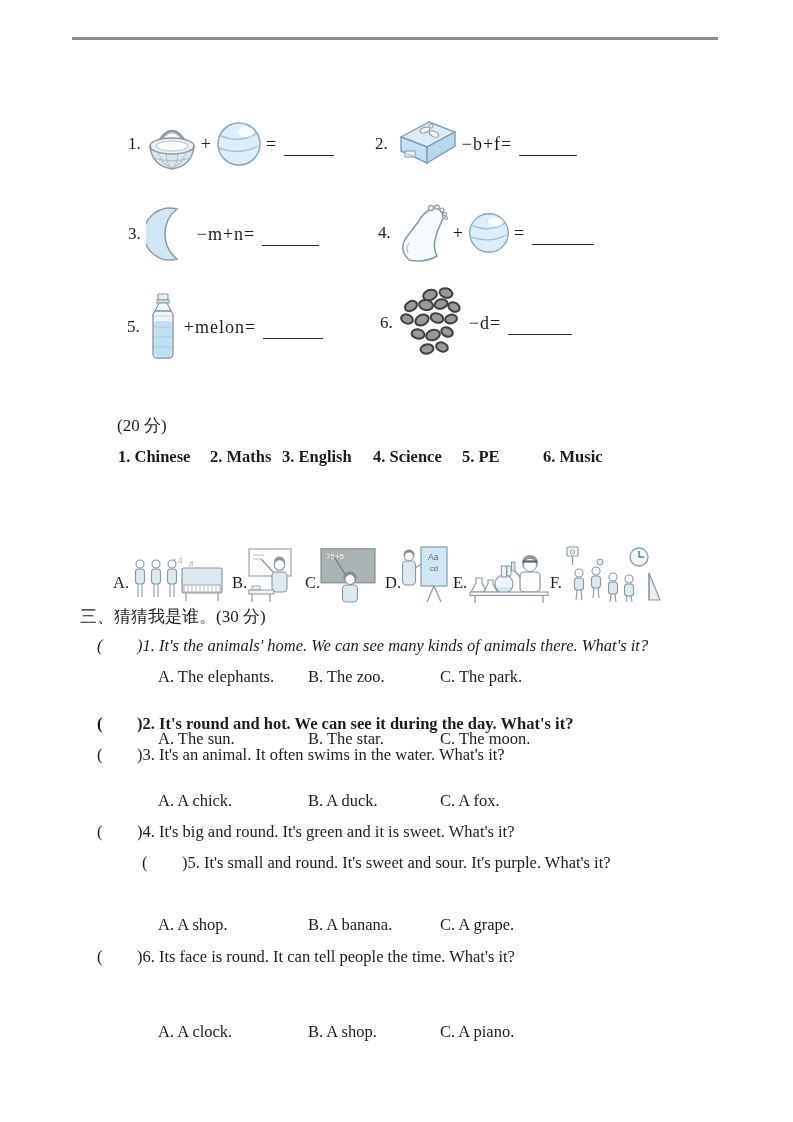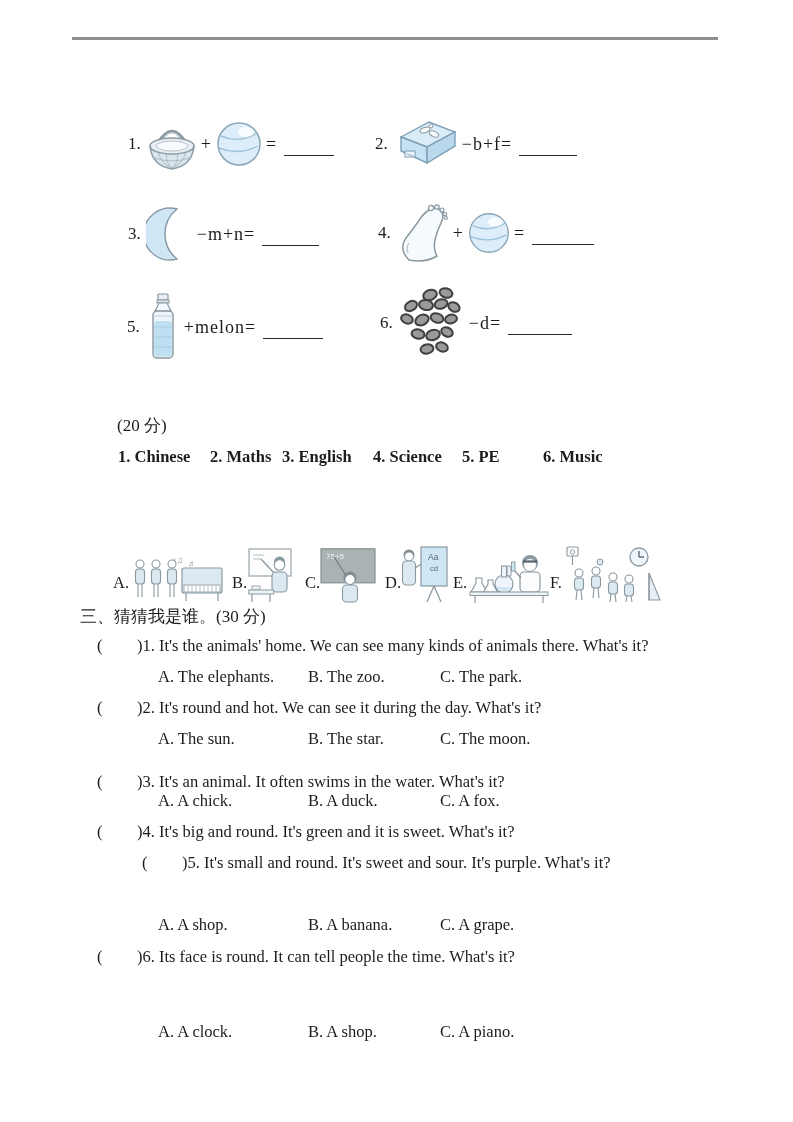--- a/index.html
+++ b/index.html
@@ -274,39 +274,39 @@
         <circle cx="66" cy="34" r="4" fill="#ffffff"></circle>
           <rect x="61.5" y="39" width="9" height="12" rx="3" fill="#dde9f0"></rect>
           <line x1="64" y1="51" x2="63" y2="57"></line>
           <line x1="68" y1="51" x2="69" y2="57"></line>
       </g>
     </svg>
   </div>
 
   <div class="sec3title">三、猜猜我是谁。(30 分)</div>
 
-  <div class="qline" style="top:636px;">
+  <div class="qline" style="top:636px;font-style:italic;">
     <span class="paren">(</span><span>)1. It's the animals' home. We can see many kinds of animals there. What's it?</span>
   </div>
   <div class="optrow" style="top:667px;">
     <span class="oA">A. The elephants.</span>
     <span class="oB">B. The zoo.</span>
     <span class="oC">C. The park.</span>
   </div>
 
-  <div class="qline" style="top:698px;">
+  <div class="qline" style="top:714px;font-weight:bold;">
     <span class="paren">(</span><span>)2. It's round and hot. We can see it during the day. What's it?</span>
   </div>
   <div class="optrow" style="top:729px;">
     <span class="oA">A. The sun.</span>
     <span class="oB">B. The star.</span>
     <span class="oC">C. The moon.</span>
   </div>
 
-  <div class="qline" style="top:772px;">
+  <div class="qline" style="top:745px;">
     <span class="paren">(</span><span>)3. It's an animal. It often swims in the water. What's it?</span>
   </div>
   <div class="optrow" style="top:791px;">
     <span class="oA">A. A chick.</span>
     <span class="oB">B. A duck.</span>
     <span class="oC">C. A fox.</span>
   </div>
 
   <div class="qline" style="top:822px;">
     <span class="paren">(</span><span>)4. It's big and round. It's green and it is sweet. What's it?</span>

